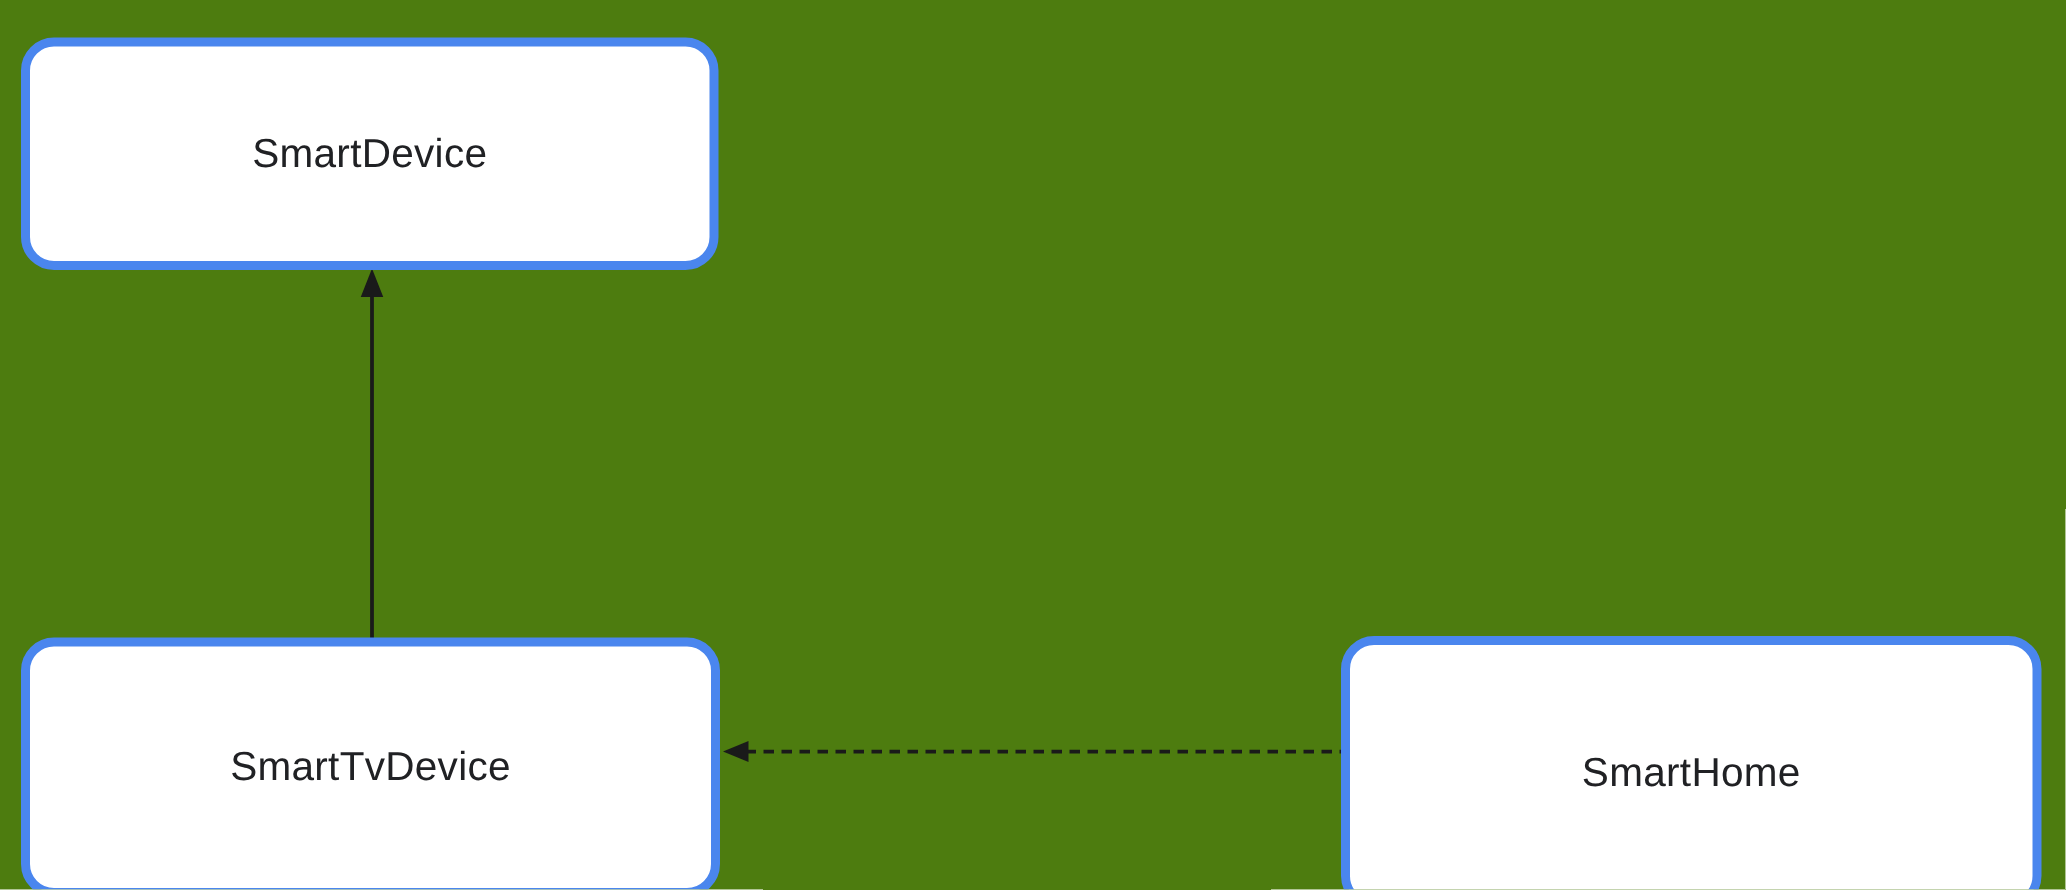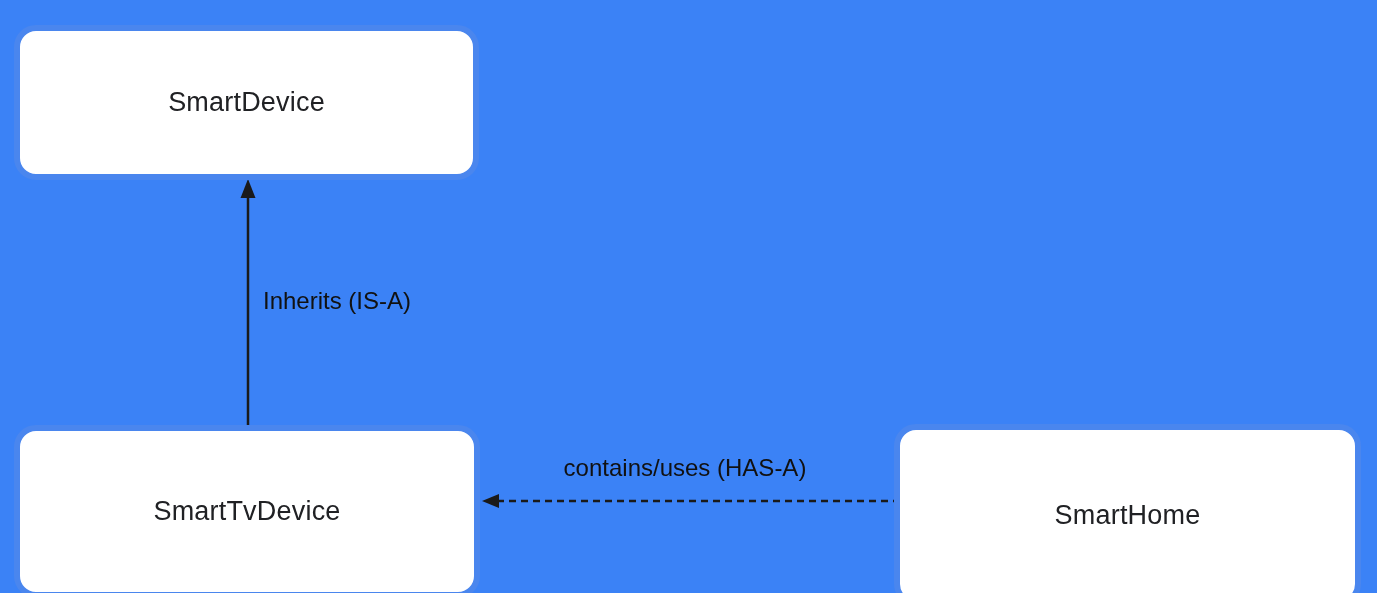--- a/index.html
+++ b/index.html
@@ -4,21 +4,21 @@
 <style>
   html, body {
     margin: 0;
     padding: 0;
     background: #ffffff;
   }
   .canvas {
     position: relative;
     width: 1377px;
     height: 593px;
-    background: #3b82f6;
+    background: #4d7c0f;
     overflow: hidden;
     font-family: "Liberation Sans", sans-serif;
   }
   .node {
     position: absolute;
     box-sizing: border-box;
     background: #ffffff;
     border: 6px solid #4a86ee;
     border-radius: 22px;
     display: flex;
@@ -73,17 +73,15 @@
   </div>
 
   <div class="node node-smart-tv">
     <span>SmartTvDevice</span>
   </div>
 
   <div class="node node-smart-home">
     <span>SmartHome</span>
   </div>
 
-  <div class="edge-label label-inherits">Inherits (IS-A)</div>
 
-  <div class="edge-label label-contains">contains/uses (HAS-A)</div>
 
 </div>
 
 </body></html>

